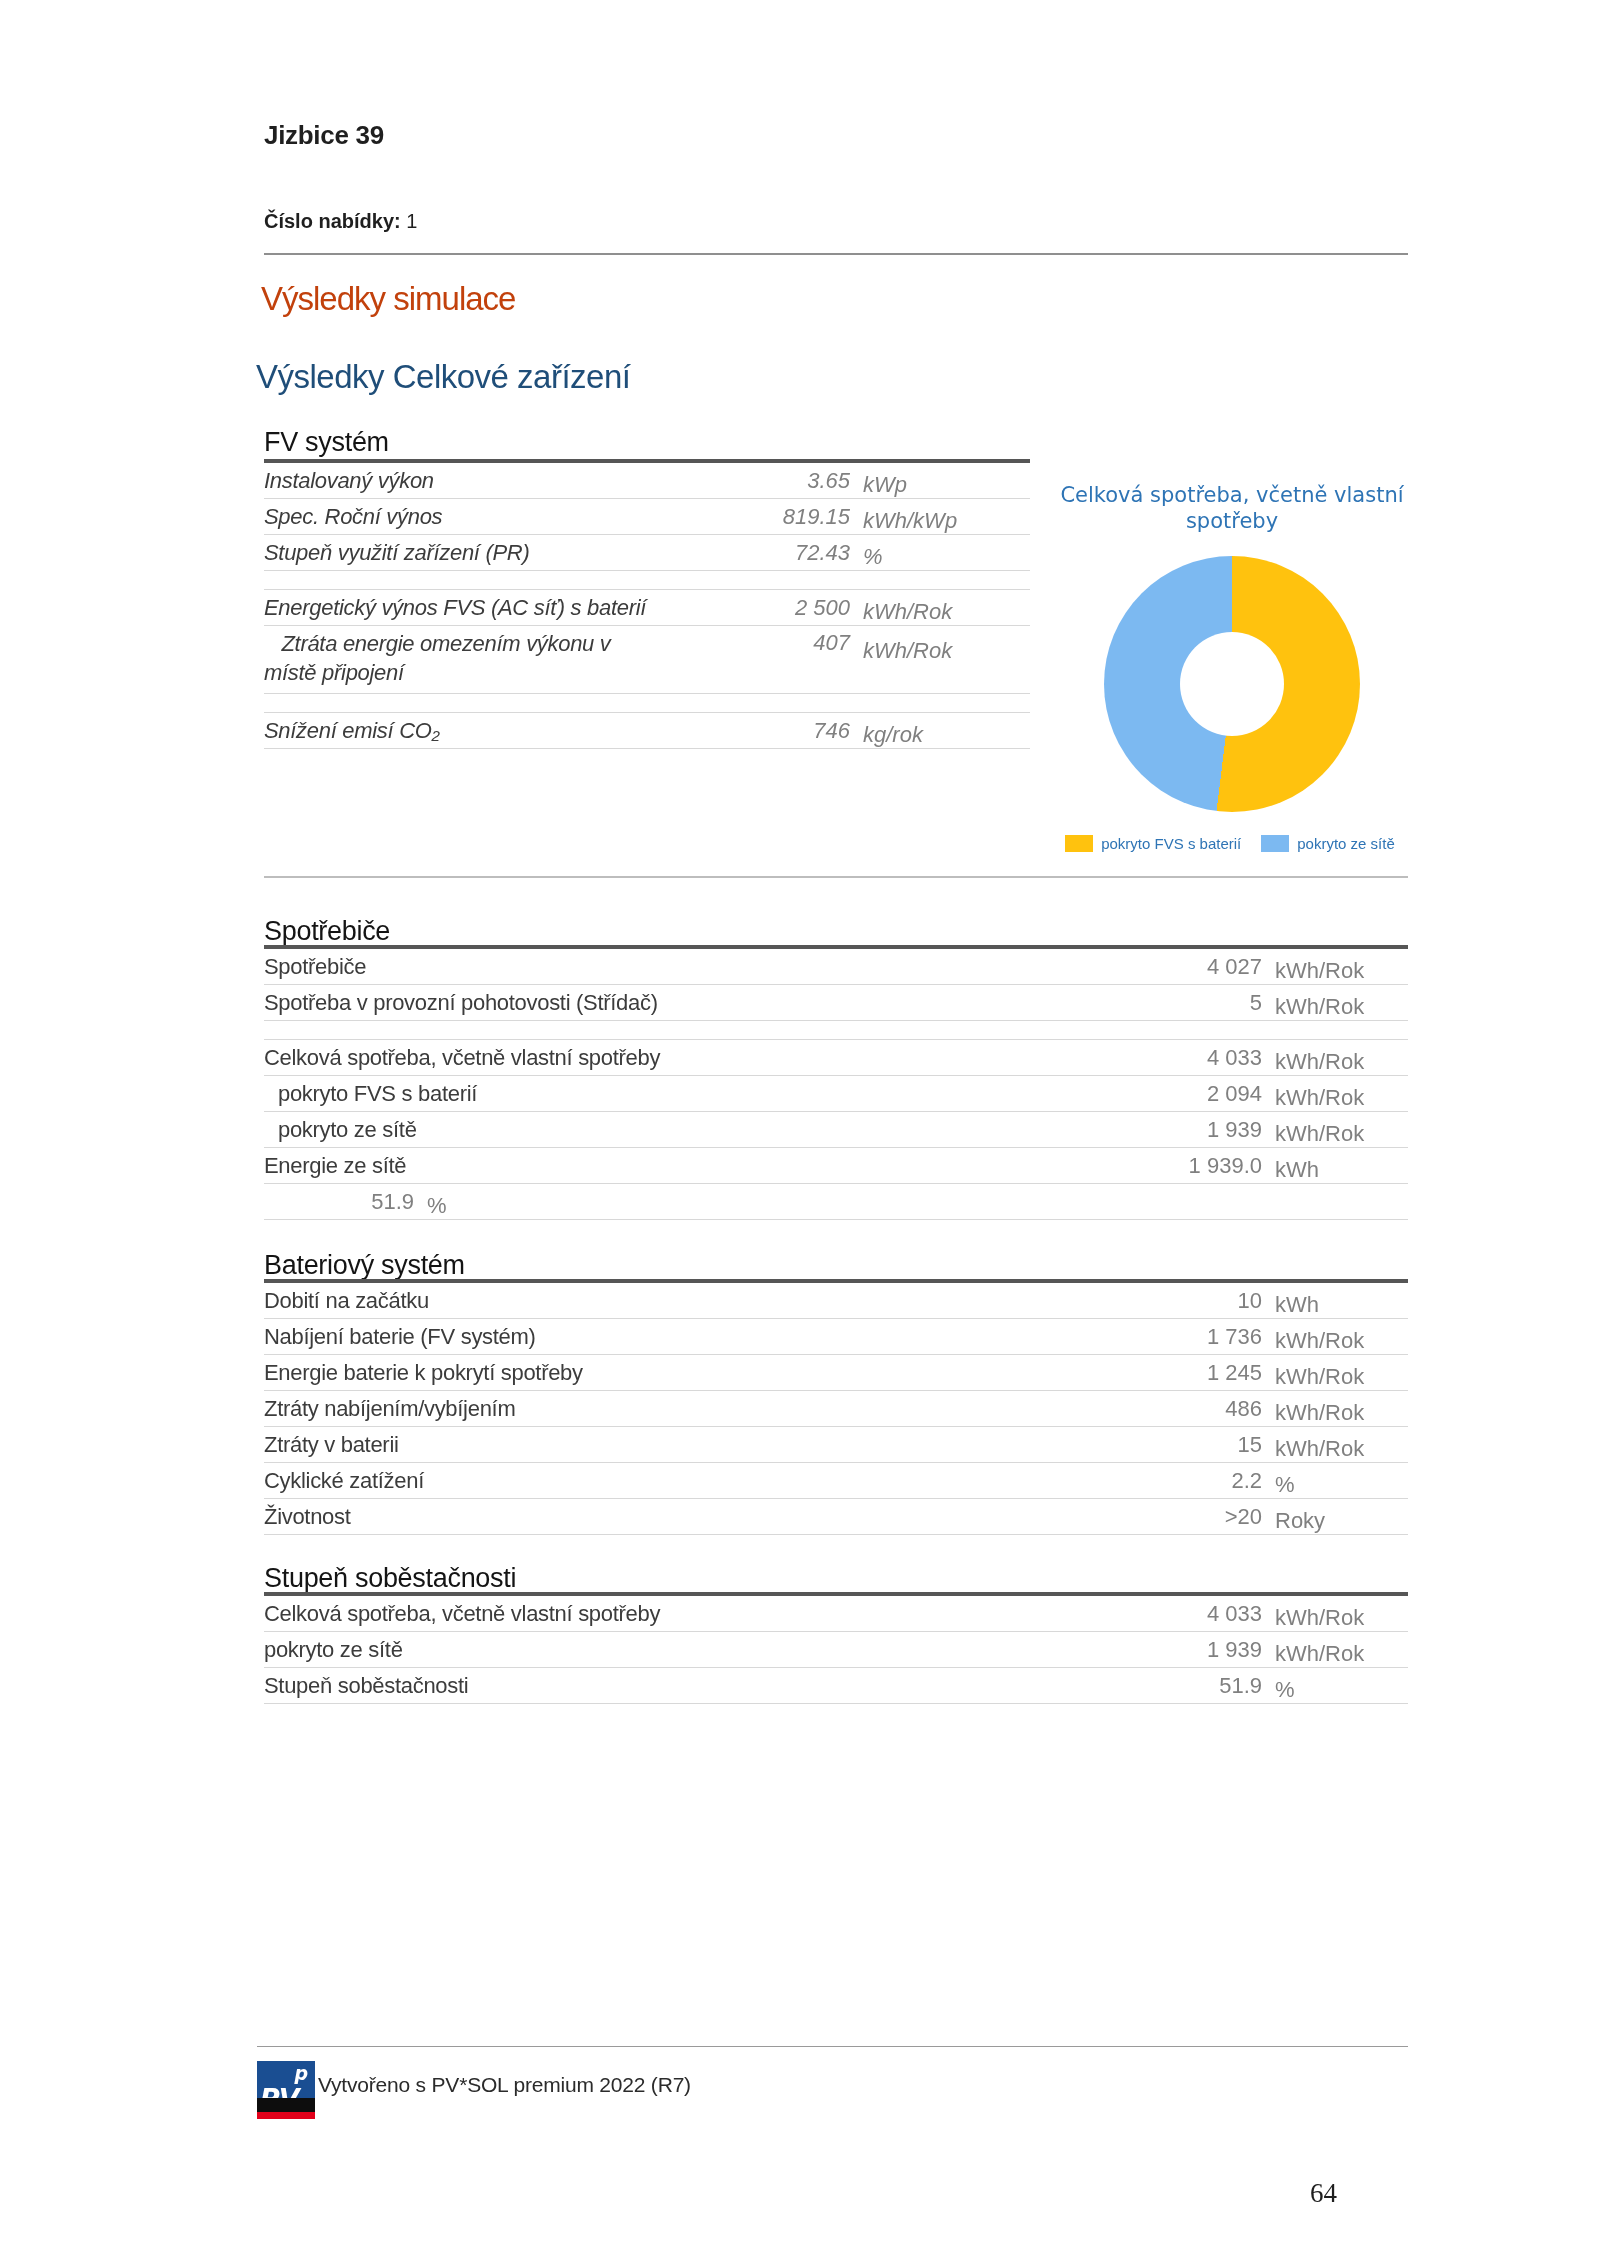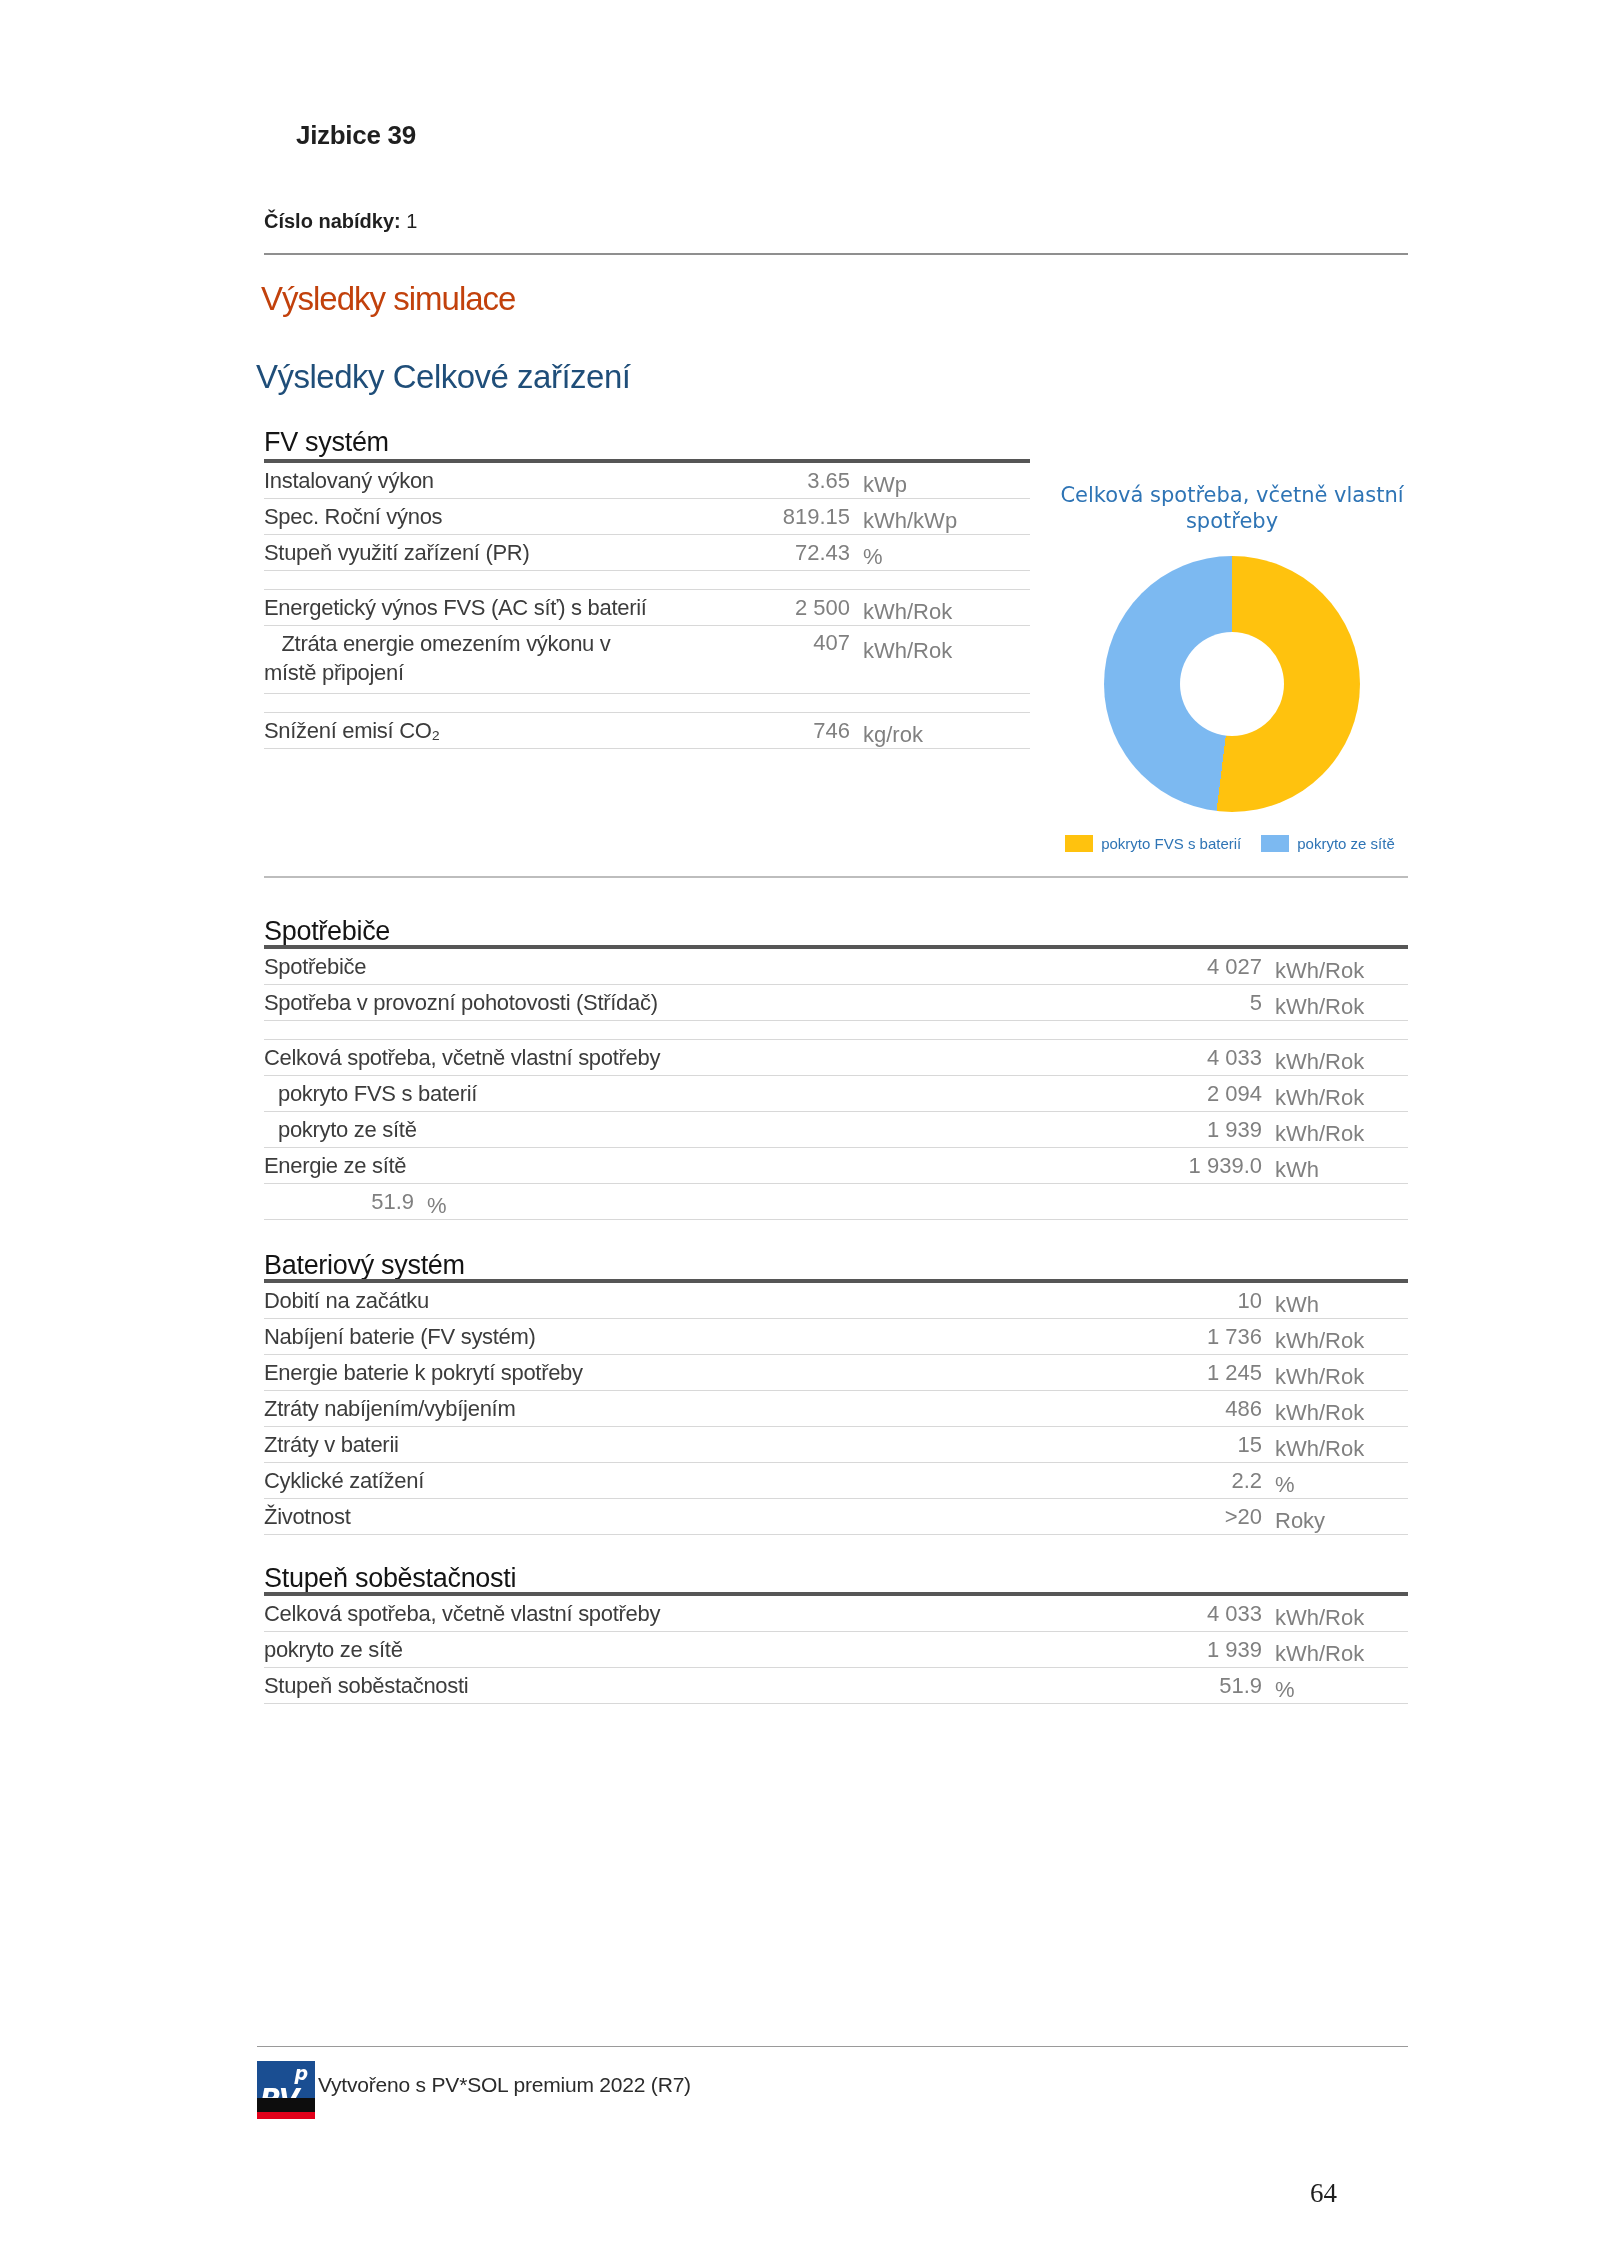--- a/index.html
+++ b/index.html
@@ -2,21 +2,21 @@
 <html><head>
 <meta charset="utf-8">
 <style>
   html,body{margin:0;padding:0;background:#ffffff;}
   .page{position:relative;width:1600px;height:2262px;background:#ffffff;overflow:hidden;
         font-family:"Liberation Sans",sans-serif;color:#3c3c3c;}
 
   .abs{position:absolute;}
 
   
-  .project-title{left:264px;top:120px;font-size:26px;font-weight:bold;color:#1f1f1f;letter-spacing:-0.3px;margin-left:32px;}
+  .project-title{left:264px;top:120px;font-size:26px;font-weight:bold;color:#1f1f1f;letter-spacing:-0.3px;}
   .offer-line{left:264px;top:210px;font-size:20px;color:#1f1f1f;}
   .offer-line .lbl{font-weight:bold;}
   .hr-top{left:264px;top:253px;width:1144px;height:2px;background:#8f8f8f;}
 
   
   .h1{left:261px;top:281px;font-size:33px;line-height:1.1;color:#c2410c;font-weight:400;letter-spacing:-1px;}
   .h2{left:256px;top:359px;font-size:33px;line-height:1.1;color:#1f4e79;font-weight:400;letter-spacing:-0.5px;}
   .h3{font-size:27px;line-height:1.1;color:#141414;font-weight:400;letter-spacing:-0.3px;}
 
   
@@ -70,21 +70,21 @@
     <span class="lbl">Číslo nabídky:</span>
     <span>1</span>
   </div>
 
   <div class="abs hr-top"></div>
 
   <div class="abs h1">Výsledky simulace</div>
   <div class="abs h2">Výsledky Celkové zařízení</div>
 
   <div class="abs h3" style="left:264px;top:428px;">FV systém</div>
-  <div class="abs rtable narrow" style="left:264px;top:459px;width:766px;">
+  <div class="abs rtable narrow" style="left:264px;top:459px;width:766px;font-style:italic;">
       <div class="t-row">
         <span class="label">Instalovaný výkon</span>
         <span class="value">3.65</span>
         <span class="unit">kWp</span>
       </div>
       <div class="t-row">
         <span class="label">Spec. Roční výnos</span>
         <span class="value">819.15</span>
         <span class="unit">kWh/kWp</span>
       </div>

